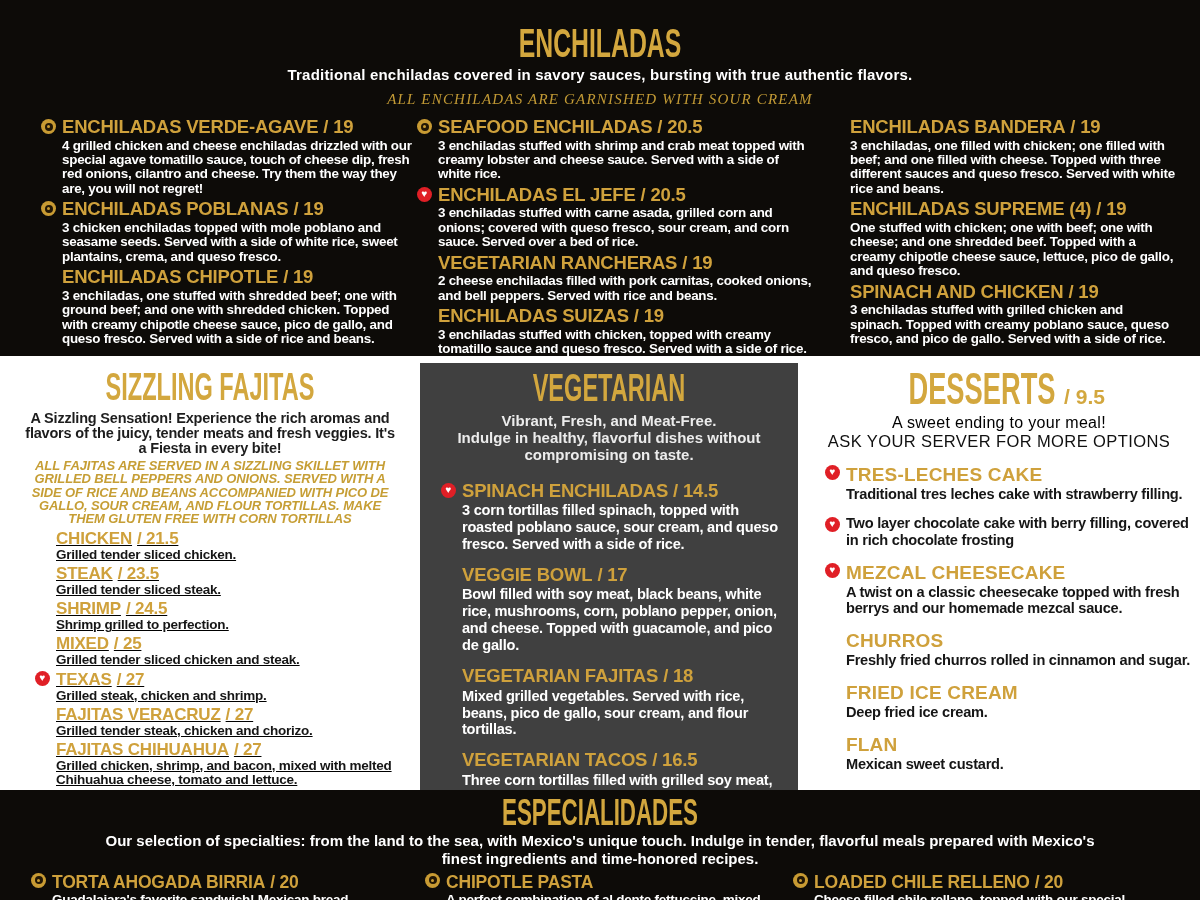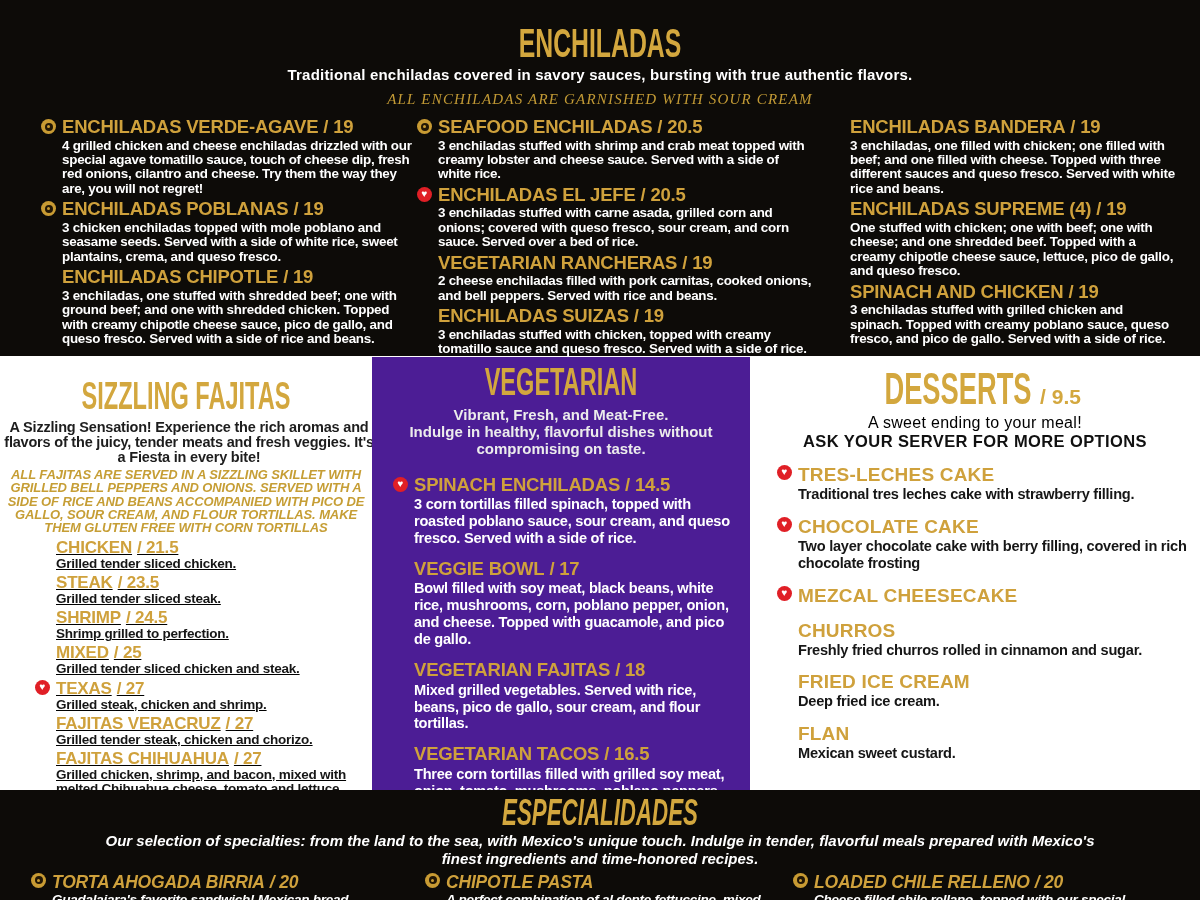--- a/index.html
+++ b/index.html
@@ -28,52 +28,52 @@
   .icon{position:absolute;left:1px;top:3px;width:15px;height:15px;border-radius:50%;}
   .heart{background:#E01F26;color:#fff;font-size:10px;line-height:14px;text-align:center;}
   .heart::after{content:"\2665";display:block;}
   .badge{background:#C89B33;}
   .badge::after{content:"";position:absolute;inset:3.5px;border-radius:50%;background:#221705;}
   .badge::before{content:"";position:absolute;inset:6px;border-radius:2px;background:#C89B33;z-index:1;}
 
   
   .band-mid{height:434px;background:#FFFFFF;display:flex;overflow:hidden;}
 
-  .fajitas{width:372px;overflow:hidden;padding-top:17px;}
+  .fajitas{width:420px;overflow:hidden;padding-top:8px;}
   .fajitas .cond{font-size:38px;margin-top:4px;}
   .fa-intro{font-weight:bold;color:#1d1d1d;font-size:14.5px;line-height:1.04;width:378px;margin:3px auto 3px;
             text-align:center;letter-spacing:-.2px;}
   .fa-note{font-weight:bold;font-style:italic;color:#C69E35;font-size:13px;line-height:1.02;width:368px;
            margin:0 auto 4px;text-align:center;letter-spacing:-.1px;}
   .fa-items{padding-left:34px;}
   .fajitas .item{margin-bottom:2px;text-decoration:underline;}
   .fajitas .iname{font-size:17px;padding:1px 0 1px;}
   .fajitas .idesc{color:#161616;font-size:13.5px;line-height:1.04;}
   .fajitas .icon{top:1px;}
 
-  .veg{width:378px;background:#4c1d95;margin-top:1px;color:#fff;padding:6px 20px 0;overflow:hidden;}
+  .veg{width:378px;background:#404040;margin-top:7px;color:#fff;padding:6px 20px 0;overflow:hidden;}
   .veg .cond{font-size:38px;}
   .veg-sub{color:#ececec;font-weight:bold;font-size:15px;line-height:1.15;text-align:center;width:336px;margin:3px auto 16px;}
   .veg .item{margin-bottom:11px;}
   .veg .iname{font-size:18.5px;}
   .veg .idesc{font-size:14.6px;line-height:1.16;}
 
   .desserts{flex:1;padding-top:8px;overflow:hidden;}
   .desserts .cond{font-size:44px;margin-top:2px;}
   .unscale{display:inline-block;transform:scaleX(1.613);transform-origin:0 60%;font-size:21px;margin-left:14px;}
   .des-sub1{color:#000000;font-size:16px;text-align:center;letter-spacing:.3px;margin-top:2px;}
-  .des-sub2{color:#101010;font-weight:bold;font-size:16.5px;text-align:center;letter-spacing:.4px;margin-bottom:12px;}
+  .des-sub2{color:#101010;font-weight:normal;font-size:16.5px;text-align:center;letter-spacing:.4px;margin-bottom:12px;}
   .des-items{padding-left:26px;}
   .desserts .item{margin-bottom:12px;}
   .desserts .iname{font-size:19px;letter-spacing:.2px;}
   .desserts .idesc{color:#161616;font-size:14.6px;line-height:1.15;}
   .desserts .icon{top:2px;}
 
   
-  .band-bottom{height:110px;background:#0d0b08;overflow:hidden;color:#fff;padding-top:6px;font-style:italic;}
+  .band-bottom{height:110px;background:#0d0b08;overflow:hidden;color:#fff;padding-top:6px;}
   .band-bottom .cond{font-size:36px;line-height:.95;}
   .esp-sub{color:#fff;font-weight:bold;font-size:15px;line-height:1.18;text-align:center;width:1000px;margin:2px auto 4px;}
   .esp-cols{display:flex;padding-left:30px;}
   .esp-c1{width:394px;} .esp-c2{width:368px;} .esp-c3{flex:1;}
   .esp-cols .iname{font-size:17.5px;}
   .esp-cols .idesc{font-size:13.5px;}
   .esp-cols .icon{top:1px;}
 </style>
 </head>
 <body>
@@ -212,26 +212,26 @@
     <div class="des-sub1">A sweet ending to your meal!</div>
     <div class="des-sub2">ASK YOUR SERVER FOR MORE OPTIONS</div>
     <div class="des-items">
       <div class="item">
         <span class="icon heart"></span>
         <div class="iname"><span>TRES-LECHES CAKE</span></div>
         <div class="idesc">Traditional tres leches cake with strawberry filling.</div>
       </div>
       <div class="item">
         <span class="icon heart"></span>
-        <div class="iname"><span>CHOCOLATE CAKE</span></div>
         <div class="idesc">Two layer chocolate cake with berry filling, covered in rich chocolate frosting</div>
       </div>
       <div class="item">
         <span class="icon heart"></span>
         <div class="iname"><span>MEZCAL CHEESECAKE</span></div>
+        <div class="idesc">A twist on a classic cheesecake topped with fresh berrys and our homemade mezcal sauce.</div>
       </div>
       <div class="item">
         <div class="iname"><span>CHURROS</span></div>
         <div class="idesc">Freshly fried churros rolled in cinnamon and sugar.</div>
       </div>
       <div class="item">
         <div class="iname"><span>FRIED ICE CREAM</span></div>
         <div class="idesc">Deep fried ice cream.</div>
       </div>
       <div class="item">

